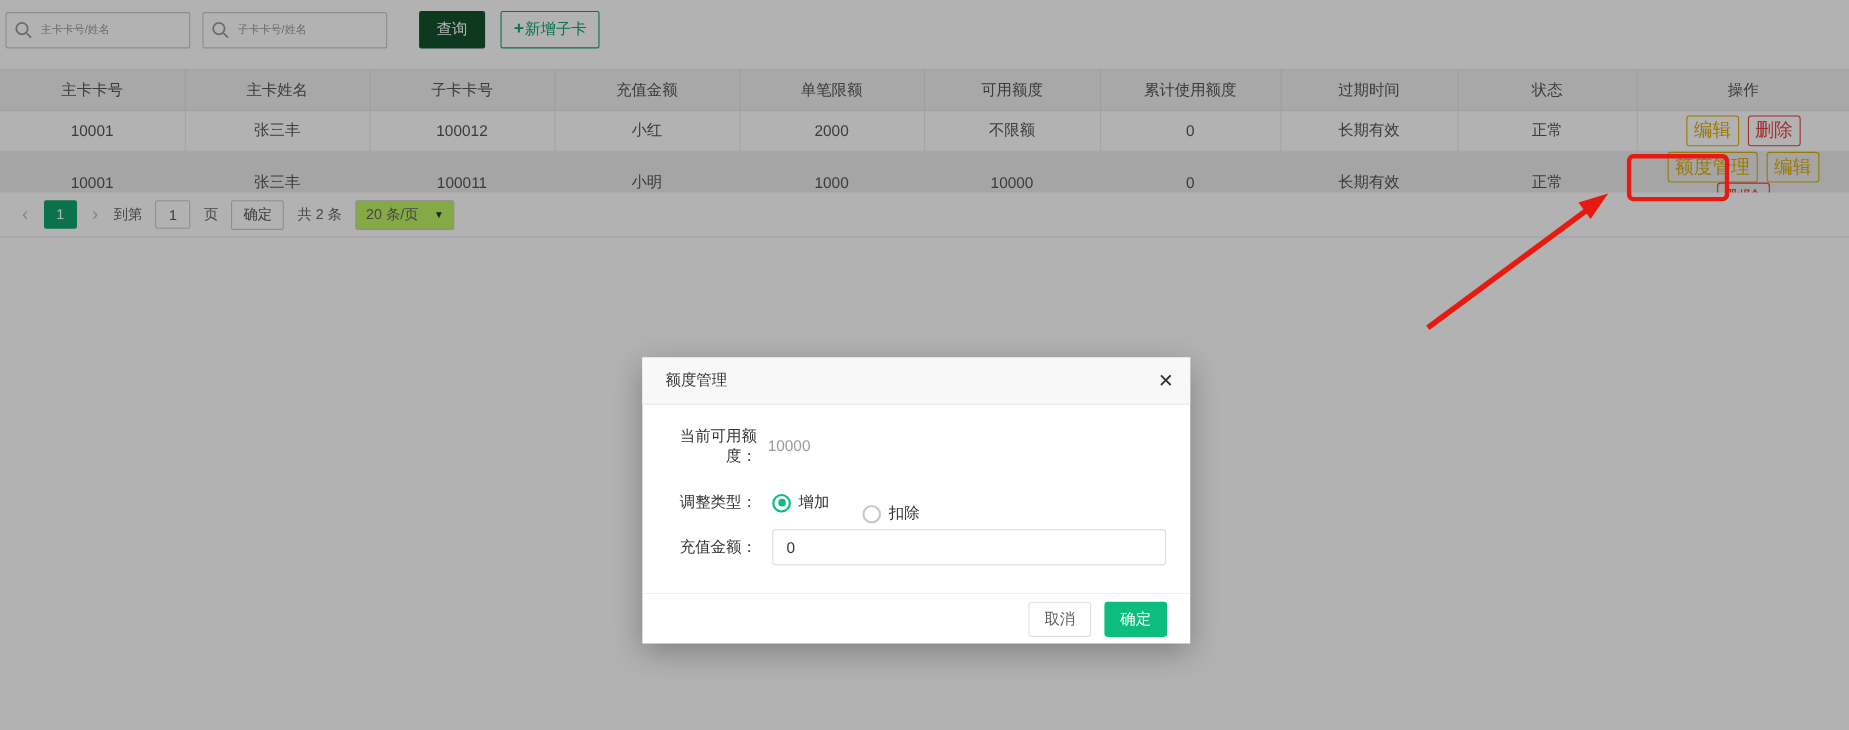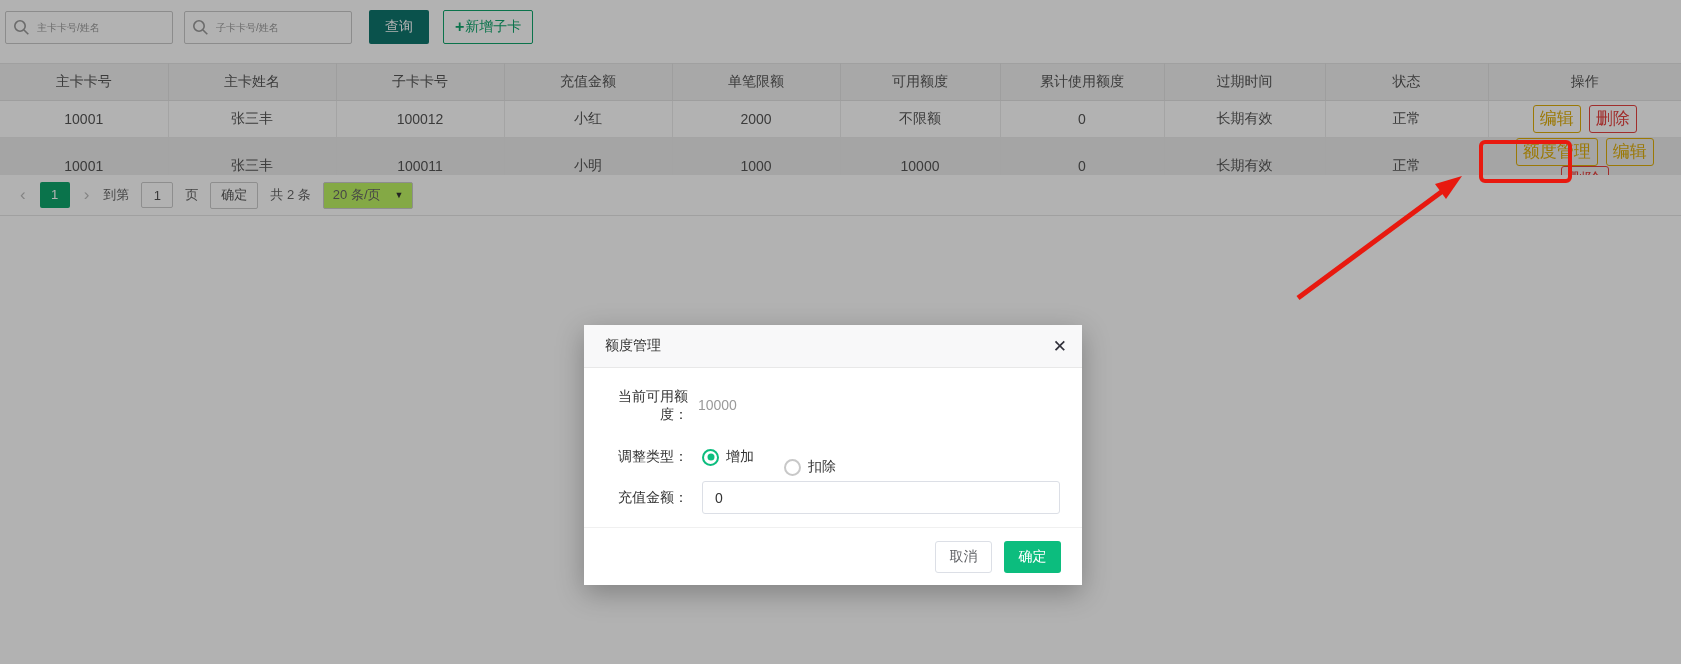--- a/index.html
+++ b/index.html
@@ -13,21 +13,21 @@
   
   .toolbar { position:absolute; top:10px; left:5px; display:flex; align-items:center; gap:11px; z-index:1; }
   .search-box { position:relative; }
   .search-box input {
     width:168px; height:33px; border:1px solid #c9c9c9; border-radius:2px;
     padding:0 8px 0 31px; font-size:10px; color:#333; outline:none; background:#fff;
   }
   .search-box input::placeholder { color:#9a9a9a; }
   .search-icon { position:absolute; left:8px; top:8px; width:17px; height:17px; }
   .btn-query {
-    width:60px; height:34px; margin-left:6px; background:#0f766e; color:#fff; border:none;
+    width:60px; height:34px; margin-left:18px; background:#14532d; color:#fff; border:none;
     border-radius:2px; font-size:14px; cursor:pointer;
   }
   .btn-add {
     height:34px; margin-left:3px; padding:0 11px; background:#fff; color:#0fa56c;
     border:1px solid #0fa56c; border-radius:2px; font-size:14px; cursor:pointer;
     display:flex; align-items:center; gap:1px;
   }
   .plus { font-weight:bold; font-size:16px; line-height:1; }
 
   
@@ -102,21 +102,21 @@
     content:""; position:absolute; left:50%; top:50%; transform:translate(-50%,-50%);
     width:7px; height:7px; border-radius:50%; background:#0cbd7e;
   }
   .radio-label { color:#333; font-size:14px; }
   .row-amount { position:absolute; left:0; top:156px; display:flex; align-items:center; }
   .amount-input {
     width:358px; height:33px; margin-left:14px; border:1px solid #dcdfe6; border-radius:3px;
     padding:0 12px; font-size:14px; color:#333; outline:none;
   }
   .modal-footer {
-    position:absolute; left:0; right:0; bottom:0; height:58px; border-top:1px solid #f0f0f0;
+    position:absolute; left:0; right:0; bottom:0; height:46px; border-top:1px solid #f0f0f0;
     display:flex; align-items:center; justify-content:flex-end; gap:12px; padding-right:21px;
   }
   .btn-cancel { width:57px; height:32px; background:#fff; border:1px solid #dcdfe6; border-radius:3px; color:#606266; font-size:14px; cursor:pointer; }
   .btn-ok { width:57px; height:32px; background:#0cbd7e; border:none; border-radius:3px; color:#fff; font-size:14px; cursor:pointer; }
 </style>
 </head>
 <body>
 
 <div class="toolbar">
   <div class="search-box">

